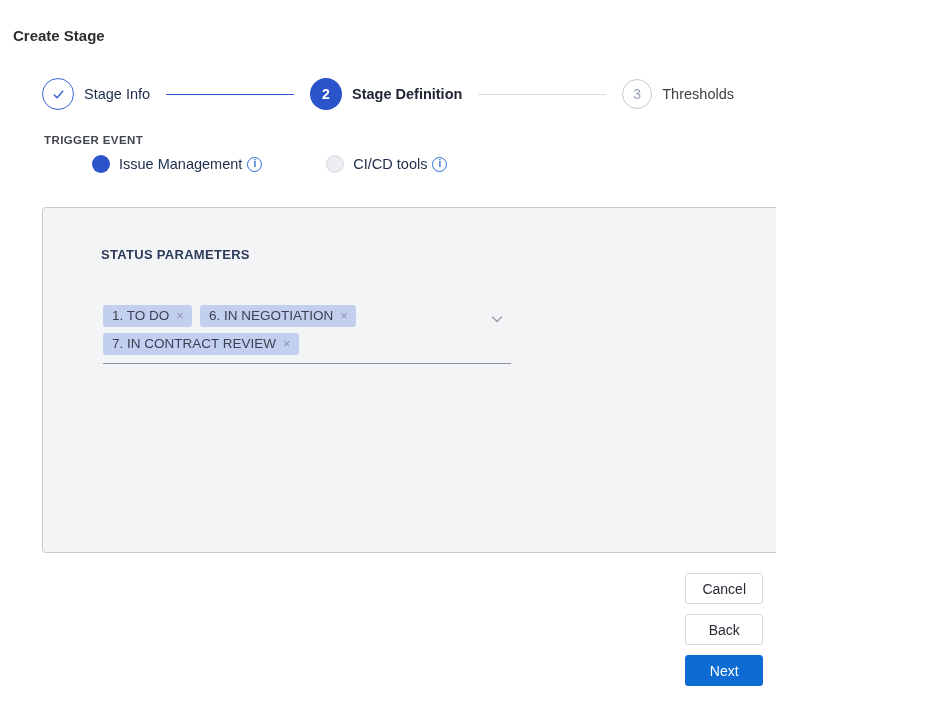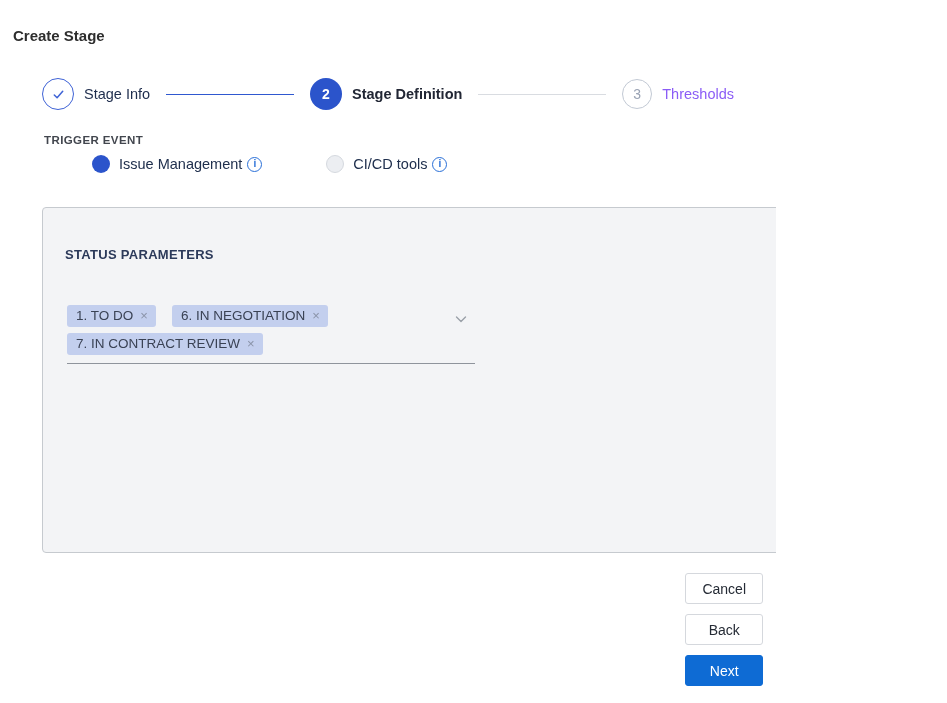--- a/index.html
+++ b/index.html
@@ -11,41 +11,41 @@
   
   .stepper { position: absolute; left: 42px; right: 42px; top: 78px; height: 32px; display: flex; align-items: center; text-align: center; }
   .step { display: flex; align-items: center; flex: 0 0 auto; cursor: pointer; }
   .step-circle { width: 32px; height: 32px; border-radius: 50%; display: flex; align-items: center; justify-content: center; flex: 0 0 auto; }
   .step-circle.completed { border: 1.5px solid #3f63d6; background: #ffffff; }
   .step-circle.active { background: #2b54cb; color: #ffffff; font-size: 14px; font-weight: bold; }
   .step-circle.upcoming { width: 30px; height: 30px; border: 1.5px solid #c2c9d4; color: #9aa3b4; font-size: 14px; background: #ffffff; }
   .step-label { margin-left: 10px; font-size: 14.5px; white-space: nowrap; }
   .lbl-completed { color: #1e2d4d; }
   .lbl-active { color: #212634; font-weight: bold; }
-  .lbl-upcoming { color: #8b5cf6; }
+  .lbl-upcoming { color: #404040; }
   .connector { flex: 1 1 auto; border-top: 1.5px solid; margin: 0 16px; height: 0; }
   .connector.done { border-color: #2f58d0; }
   .connector.todo { border-color: #d9dce1; }
 
   
   .trigger { position: absolute; left: 44px; top: 134px; }
   .trigger-label { font-size: 11.5px; font-weight: bold; color: #42464e; letter-spacing: 0.4px; }
   .radio-row { margin-top: 9px; display: flex; align-items: center; gap: 16px; }
   .radio-option { display: flex; align-items: center; cursor: pointer; margin-left: 48px; }
   .radio-circle { width: 18px; height: 18px; border-radius: 50%; flex: 0 0 auto; }
   .radio-circle.selected { background: #2b54cb; }
   .radio-circle.unselected { background: #eceef2; border: 1px solid #d5d9df; }
   .radio-label { margin-left: 9px; font-size: 14.5px; color: #20304e; white-space: nowrap; }
   .info-icon { margin-left: 5px; width: 15px; height: 15px; border-radius: 50%; border: 1.4px solid #2a70d8; color: #2a70d8; font-size: 10px; font-weight: bold; display: inline-flex; align-items: center; justify-content: center; line-height: 1; cursor: pointer; }
 
   
-  .panel { position: absolute; left: 42px; top: 207px; width: 863px; height: 346px; background: #f3f4f6; border: 1px solid #c6cacf; border-radius: 4px; }
+  .panel { position: absolute; left: 42px; top: 207px; width: 863px; height: 346px; background: #f3f4f6; border: 1px solid #c6cacf; border-radius: 4px; padding-left: 36px; }
   .panel-heading { margin: 39px 0 0 22px; font-size: 13px; font-weight: bold; color: #2c3a5a; letter-spacing: 0.3px; }
   .select-field { position: relative; margin: 24px 0 0 24px; width: 408px; border-bottom: 1px solid #8f949c; padding: 0 0 8px 0; }
-  .tags { display: flex; flex-wrap: wrap; gap: 6px 16px; padding-right: 48px; margin-top: 43px; }
+  .tags { display: flex; flex-wrap: wrap; gap: 6px 8px; padding-right: 48px; margin-top: 43px; }
   .tag { display: inline-flex; align-items: center; background: #c3cfee; border-radius: 3px; padding: 3px 8px 4px 9px; }
   .tag-text { font-size: 13.5px; color: #3a4254; white-space: nowrap; }
   .tag-x { margin-left: 7px; color: #8a93a8; font-size: 13px; line-height: 1; cursor: pointer; }
   .chevron { position: absolute; right: 6px; top: 6px; width: 16px; height: 16px; color: #9aa0a8; cursor: pointer; }
 
   
   .footer { position: absolute; right: 13px; bottom: 17px; display: flex; gap: 10px; flex-direction: column; }
   .btn { height: 31px; border-radius: 3px; font-size: 14px; font-family: "Liberation Sans", sans-serif; display: inline-flex; align-items: center; justify-content: center; cursor: pointer; padding: 0 16px; }
   .btn.secondary { background: #ffffff; border: 1px solid #d5d8dd; color: #252b35; min-width: 70px; }
   .btn.primary { background: #0e6bd4; border: 1px solid #0e6bd4; color: #ffffff; min-width: 72px; }

